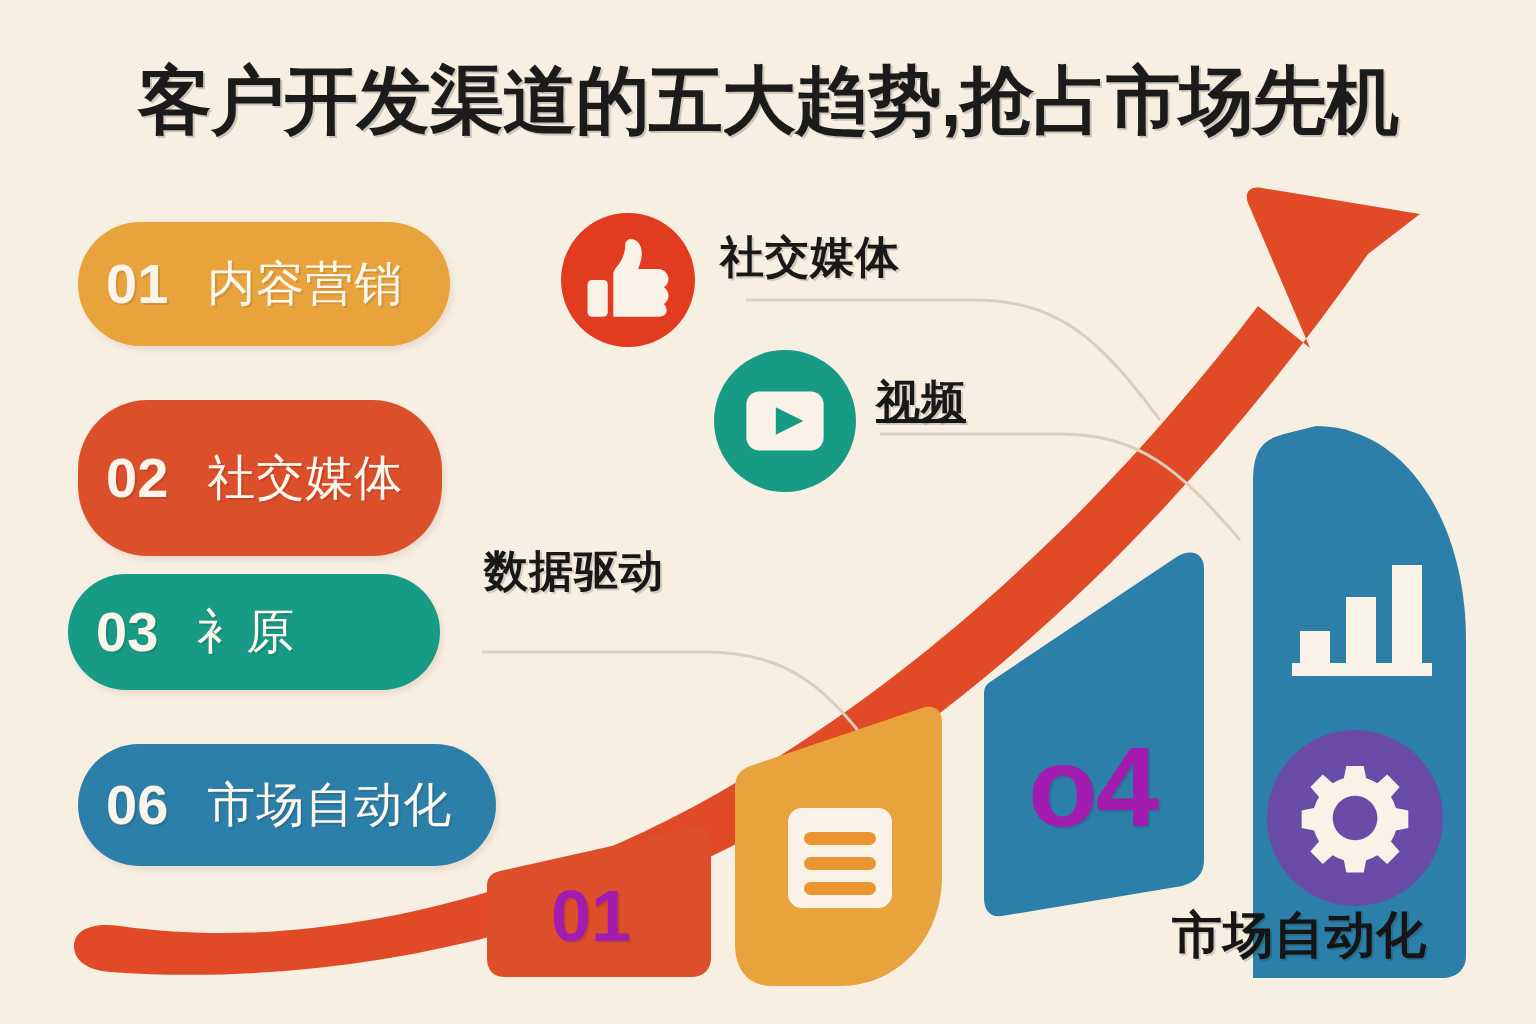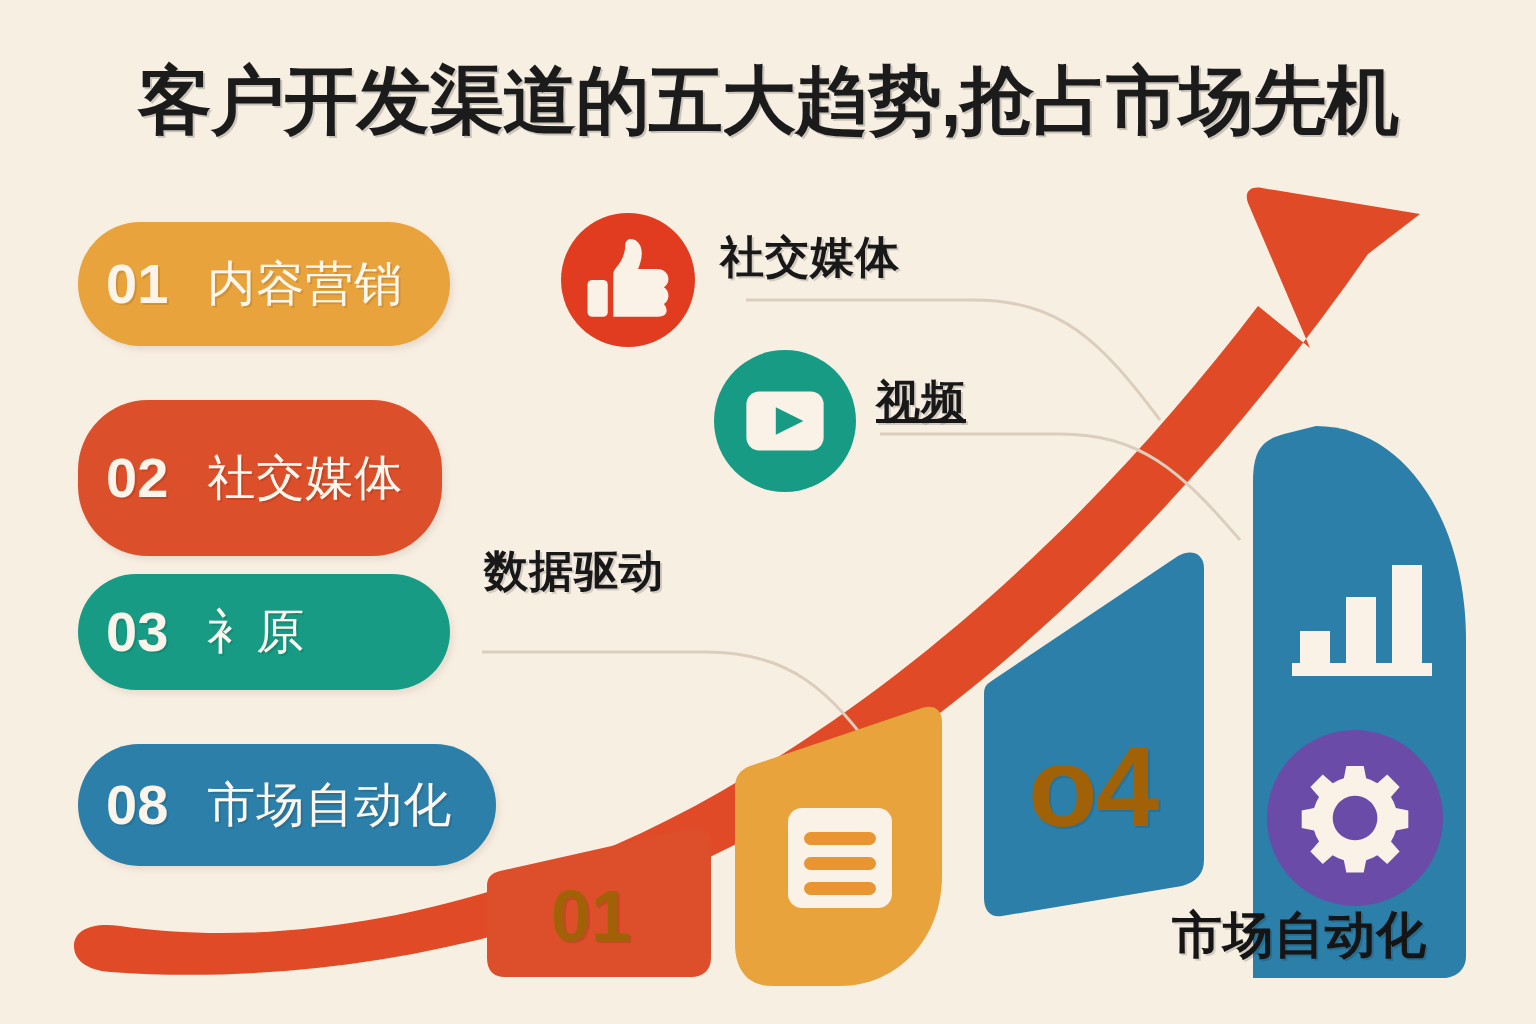--- a/index.html
+++ b/index.html
@@ -62,21 +62,21 @@
     font-size: 48px;
     font-weight: normal;
     line-height: 1;
     margin-left: 39px;
     letter-spacing: 1px;
     text-shadow: 2px 2px 0 rgba(0,0,0,0.10);
   }
 
   #pill-1 { left: 78px;  top: 222px; width: 372px; height: 124px; background: #E9A33C; }
   #pill-2 { left: 78px;  top: 400px; width: 364px; height: 156px; background: #DB4F2B; }
-  #pill-3 { left: 78px;  top: 574px; width: 372px; height: 116px; background: #179B85; }
+  #pill-3 { left: 68px;  top: 574px; width: 372px; height: 116px; background: #179B85; }
   #pill-4 { left: 78px;  top: 744px; width: 418px; height: 122px; background: #2C7FA8; }
 
   
   .icon-circle {
     position: absolute;
     border-radius: 50%;
     display: flex;
     align-items: center;
     justify-content: center;
   }
@@ -108,21 +108,21 @@
   }
 
   
   #connectors { position: absolute; left: 0; top: 0; width: 1536px; height: 1024px; }
 
   
   #bars { position: absolute; left: 0; top: 0; width: 1536px; height: 1024px; }
 
   .bar-num {
     position: absolute;
-    color: #a16207;
+    color: #a21caf;
     font-weight: bold;
     line-height: 1;
     text-shadow: 2px 2px 0 rgba(0,0,0,0.10);
   }
   #bar1-num { left: 551px; top: 880px; font-size: 72px; }
   #bar3-num { left: 1028px; top: 730px; font-size: 114px; letter-spacing: -2px; }
 
   
   #gear-circle {
     position: absolute;
@@ -235,21 +235,21 @@
   </div>
   <div id="pill-2" class="pill">
     <span class="num">02</span>
     <span class="lbl">社交媒体</span>
   </div>
   <div id="pill-3" class="pill">
     <span class="num">03</span>
     <span class="lbl">衤原</span>
   </div>
   <div id="pill-4" class="pill">
-    <span class="num">08</span>
+    <span class="num">06</span>
     <span class="lbl">市场自动化</span>
   </div>
 
   <div id="thumb-circle" class="icon-circle">
     <svg width="92" height="92" viewBox="0 0 100 100">
       <rect x="6" y="50" width="22" height="40" rx="5" fill="#FAF2E6"></rect>
       <path fill="#FAF2E6" d="M34 90 L34 44 C34 40 37 37 40 33 C45 26 47 18 47 12 C47 7 51 4 56 6 C62 8 65 14 65 21 C65 27 63 33 61 38 L82 38 C89 38 94 43 94 49 C94 53 92 56 89 58 C92 60 94 63 94 67 C94 71 92 74 89 76 C91 78 92 81 92 83 C92 88 88 90 83 90 Z"></path>
     </svg>
   </div>
 

